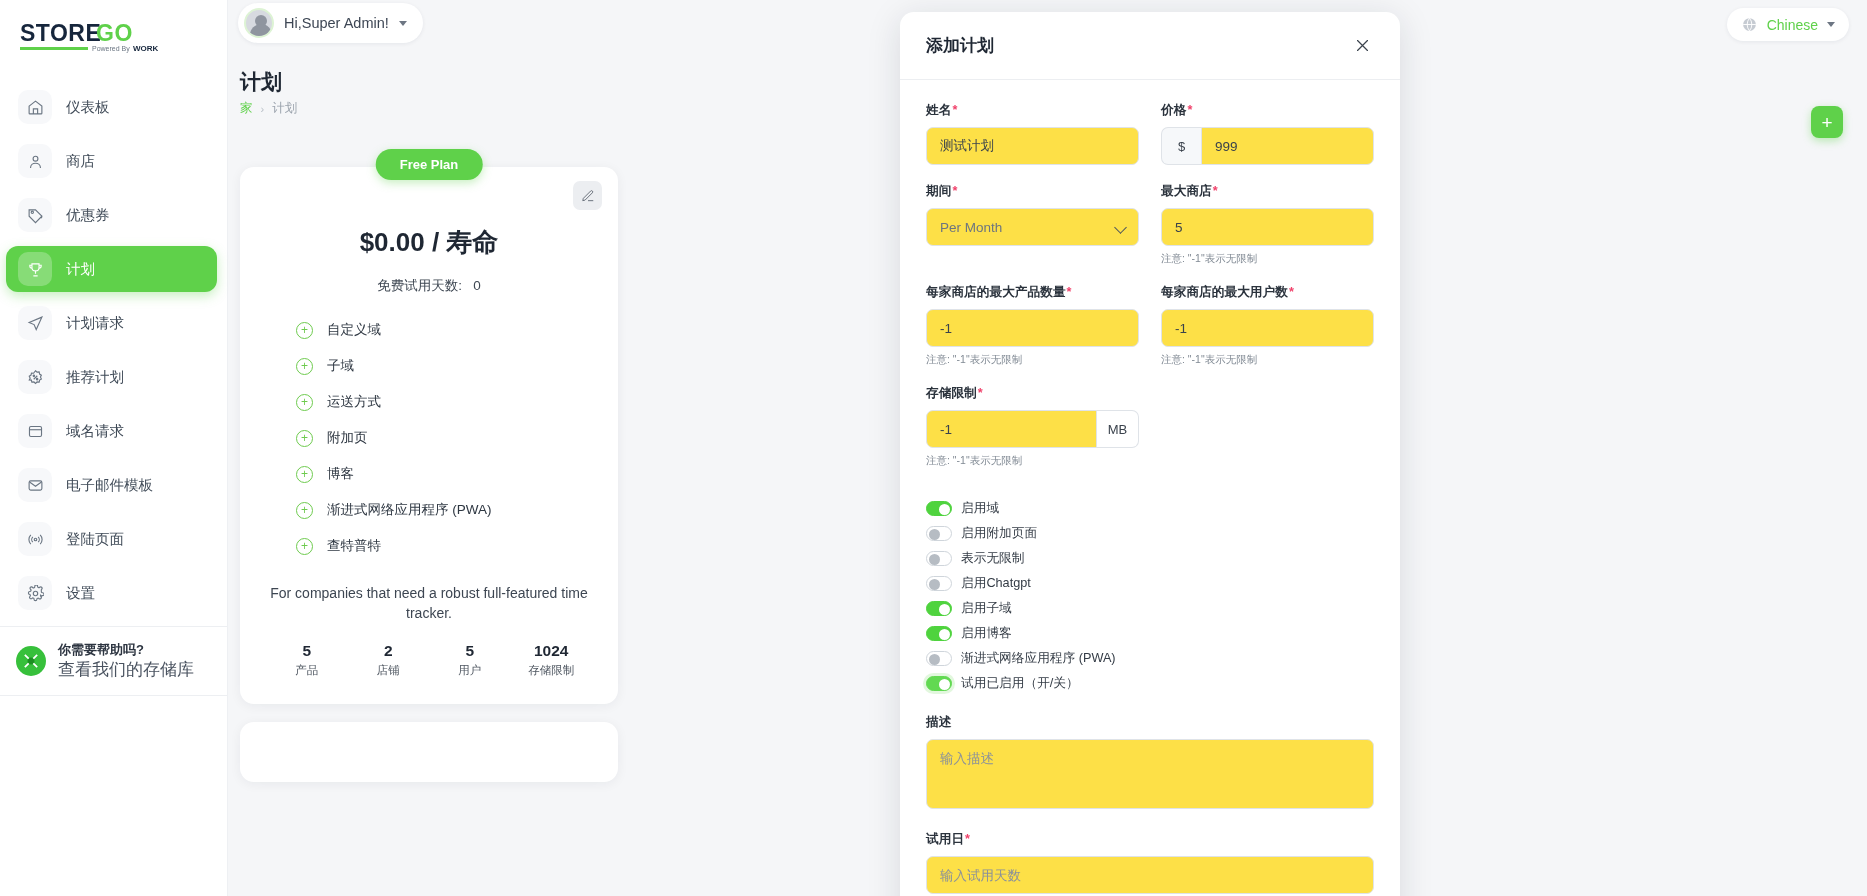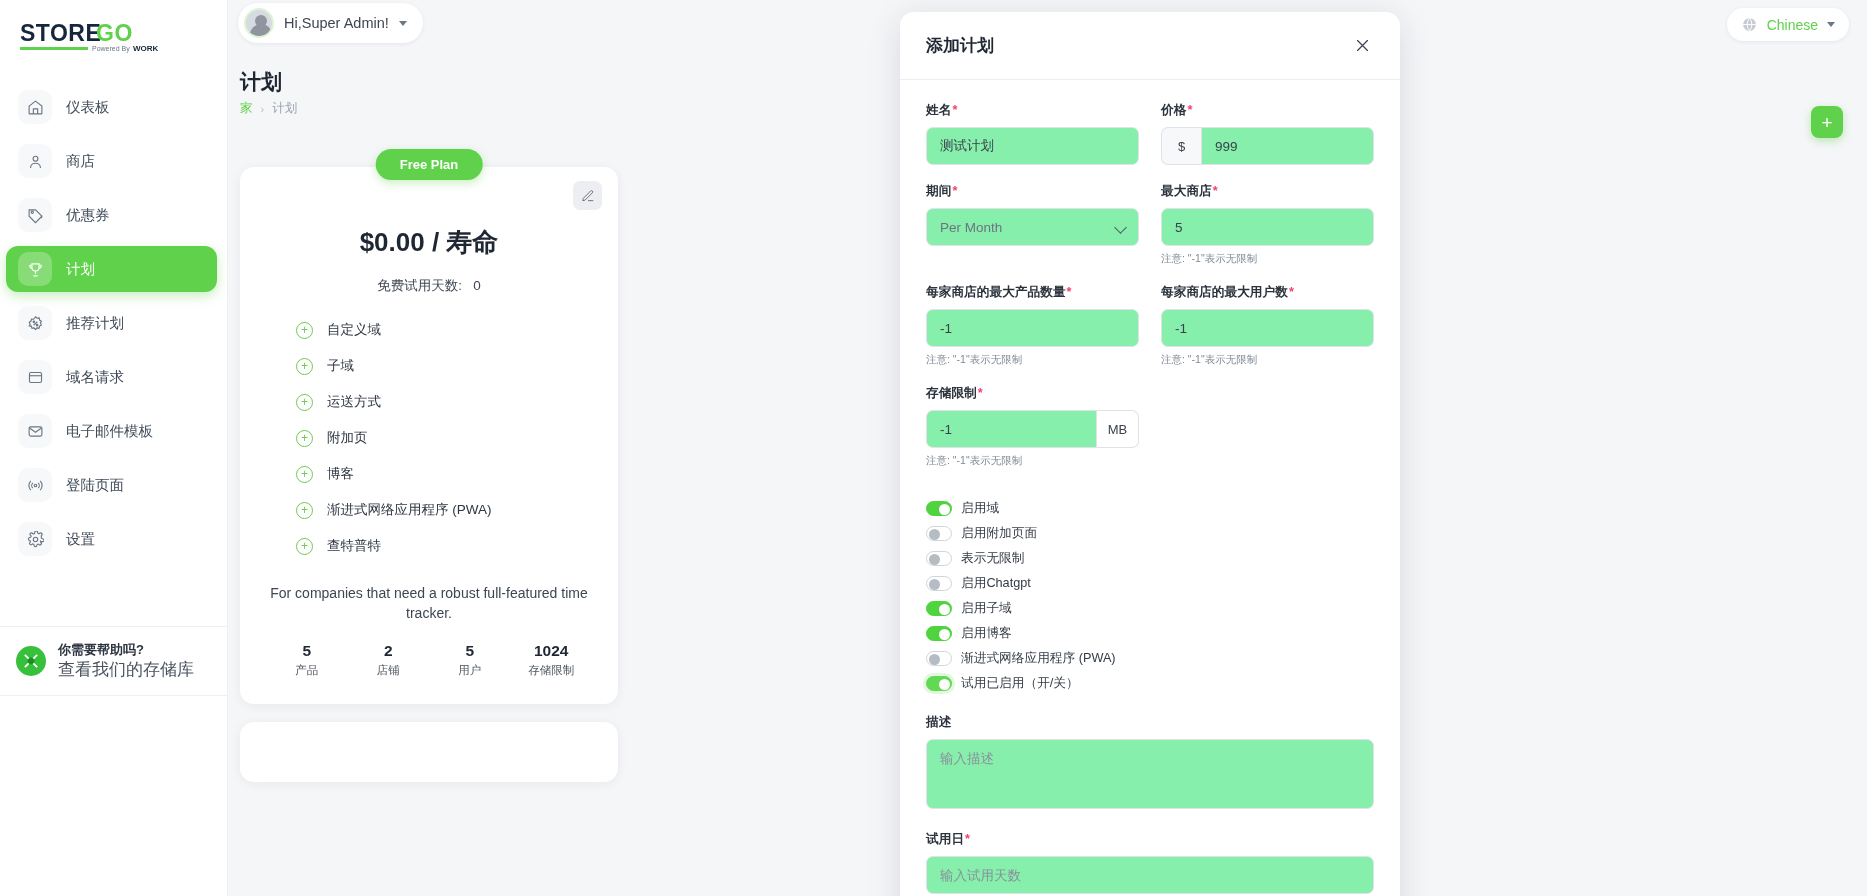--- a/index.html
+++ b/index.html
@@ -141,21 +141,21 @@
   .modal-close { width:24px;height:24px;cursor:pointer; display:flex;align-items:center;justify-content:center; }
   .modal-close svg { width:17px;height:17px;stroke:#3b434d;stroke-width:1.7; }
   .modal-body { padding: 22px 26px 30px 26px; flex: 1; }
 
   .row2 { display: grid; grid-template-columns: 1fr 1fr; gap: 22px; }
   .fld { margin-bottom: 18px; }
   .lbl { font-size: 12.7px; font-weight: bold; color: #2b333d; margin-bottom: 8px; display:block; }
   .req { color: #f0426b; margin-left: 1px; }
   .inp {
     width: 100%; height: 38px; border: 1px solid #dfe3e8; border-radius: 7px;
-    padding: 0 13px; font-size: 13.5px; color: #3a424c; background:#86efac;
+    padding: 0 13px; font-size: 13.5px; color: #3a424c; background:#fde047;
     font-family: "Liberation Sans", sans-serif; outline: none;
   }
   .inp::placeholder { color: #8a919a; }
   select.inp { appearance: none; color:#6d757f; background-image: none; cursor: pointer; }
   .sel-wrap { position: relative; }
   .sel-caret { position:absolute; right: 14px; top: 15px; width:9px;height:9px; border-right:1.7px solid #4b535d; border-bottom:1.7px solid #4b535d; transform: rotate(45deg); pointer-events:none; }
   .note { font-size: 10.5px; color: #818a94; margin-top: 6px; }
 
   .grp { display:flex; }
   .grp .addon {
@@ -225,20 +225,28 @@
       </div>
       <div class="nav-item active">
         <span class="ico">
             <svg viewBox="0 0 24 24">
               <path d="M7 4h10v5a5 5 0 01-10 0z"></path>
               <path d="M7 6H4v1a3 3 0 003 3M17 6h3v1a3 3 0 01-3 3"></path>
               <path d="M12 14v4M9 21h6"></path>
             </svg>
           </span>
         <span class="nav-label">计划</span>
+      </div>
+      <div class="nav-item">
+        <span class="ico">
+            <svg viewBox="0 0 24 24">
+              <path d="M21 3L3 10.5l7 3 3 7z"></path>
+            </svg>
+          </span>
+        <span class="nav-label">计划请求</span>
       </div>
       <div class="nav-item">
         <span class="ico">
             <svg viewBox="0 0 24 24">
               <path d="M12 2.5l2.2 2 3-.3.6 2.9 2.5 1.6-1.3 2.7 1.3 2.7-2.5 1.6-.6 2.9-3-.3-2.2 2-2.2-2-3 .3-.6-2.9L3.2 15.6 4.5 12.9 3.2 10.2l2.5-1.6.6-2.9 3 .3z"></path>
               <path d="M9.5 14.5l5-5"></path>
               <circle cx="9.7" cy="9.7" r="1"></circle>
               <circle cx="14.3" cy="14.3" r="1"></circle>
             </svg>
           </span>

